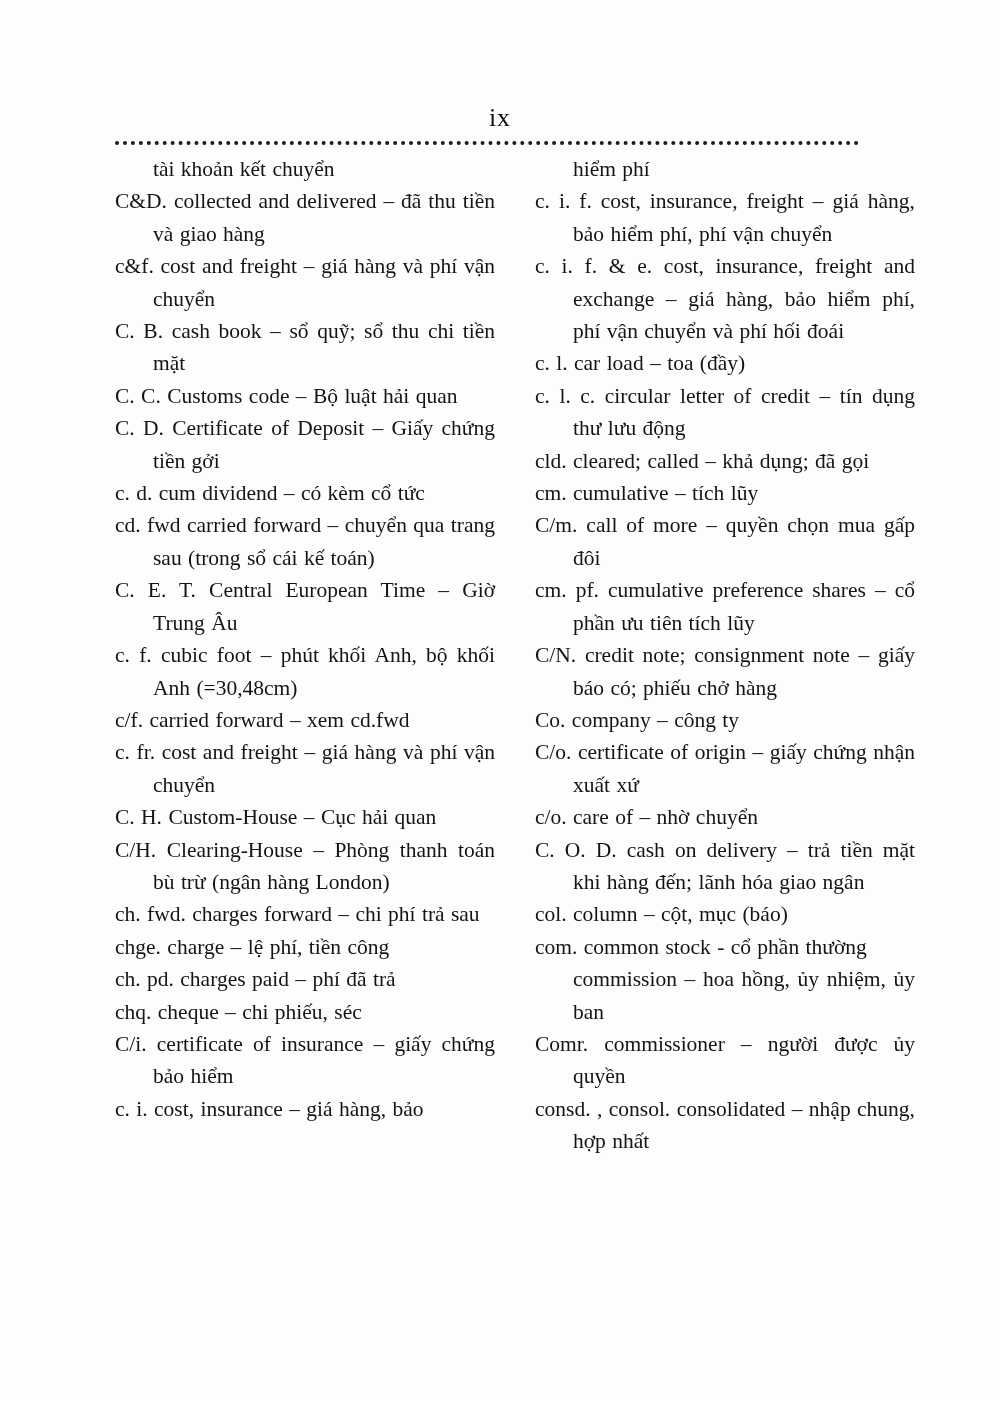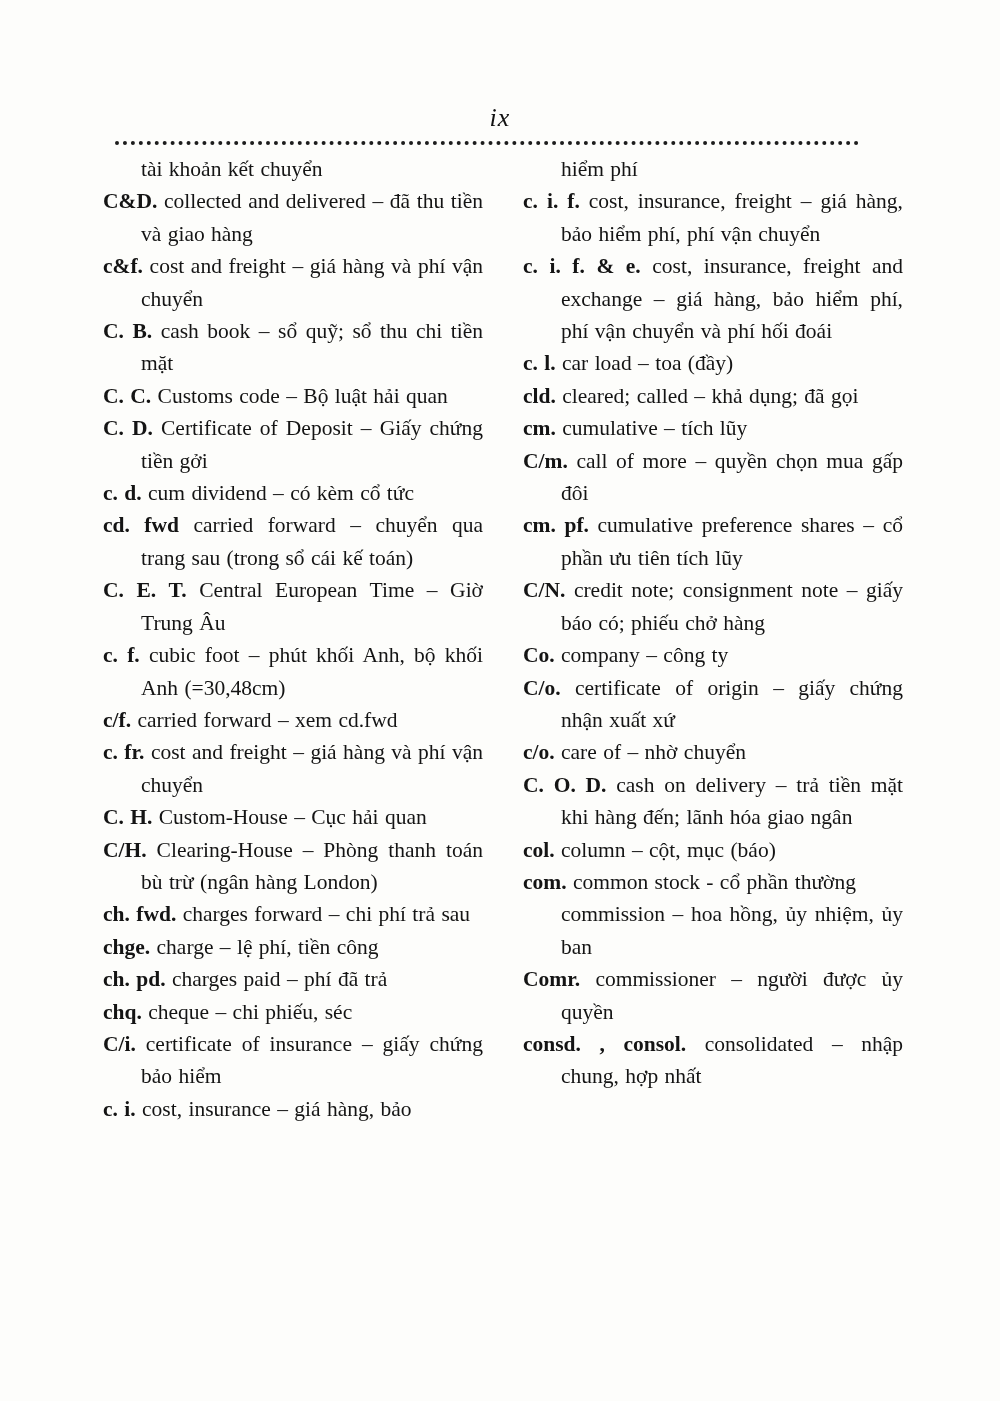--- a/index.html
+++ b/index.html
@@ -15,50 +15,49 @@
     color: #141414;
     overflow: hidden;
   }
   .page-number {
     position: absolute;
     top: 103px; left: 0; width: 1000px;
     text-align: center;
     font-size: 26px;
     letter-spacing: 1px;
     color: #111;
-    font-style: italic;
   }
   .dotted-rule {
     position: absolute;
     top: 141px; left: 115px;
     width: 744px; height: 0;
     border-top: 4px dotted #1c1c1c;
   }
   .columns {
     position: absolute;
-    top: 153px; left: 103px;
+    top: 153px; left: 115px;
     width: 800px;
     display: flex;
     gap: 40px;
   }
   .column { width: 380px; }
   .entry {
     margin: 0;
     font-size: 21.5px;
     line-height: 32.4px;
     text-align: justify;
     padding-left: 38px;
     text-indent: -38px;
     color: #141414;
     word-spacing: 1px;
   }
   .entry.cont {
     text-indent: 0;
   }
-  .abbr { font-weight: bold; }
+  .abbr { font-weight: normal; }
 </style>
 </head>
 <body>
 
 <div class="page">
   <div class="page-number">ix</div>
   <div class="dotted-rule"></div>
   <div class="columns">
     <div class="column">
         <p class="entry cont"><span>tài khoản kết chuyển</span></p>
@@ -80,20 +79,21 @@
         <p class="entry"><span class="abbr">ch. pd.</span> <span>charges paid – phí đã trả</span></p>
         <p class="entry"><span class="abbr">chq.</span> <span>cheque – chi phiếu, séc</span></p>
         <p class="entry"><span class="abbr">C/i.</span> <span>certificate of insurance – giấy chứng bảo hiểm</span></p>
         <p class="entry"><span class="abbr">c. i.</span> <span>cost, insurance – giá hàng, bảo</span></p>
       </div>
     <div class="column">
         <p class="entry cont"><span>hiểm phí</span></p>
         <p class="entry"><span class="abbr">c. i. f.</span> <span>cost, insurance, freight – giá hàng, bảo hiểm phí, phí vận chuyển</span></p>
         <p class="entry"><span class="abbr">c. i. f. &amp; e.</span> <span>cost, insurance, freight and exchange – giá hàng, bảo hiểm phí, phí vận chuyển và phí hối đoái</span></p>
         <p class="entry"><span class="abbr">c. l.</span> <span>car load – toa (đầy)</span></p>
+        <p class="entry"><span class="abbr">c. l. c.</span> <span>circular letter of credit – tín dụng thư lưu động</span></p>
         <p class="entry"><span class="abbr">cld.</span> <span>cleared; called – khả dụng; đã gọi</span></p>
         <p class="entry"><span class="abbr">cm.</span> <span>cumulative – tích lũy</span></p>
         <p class="entry"><span class="abbr">C/m.</span> <span>call of more – quyền chọn mua gấp đôi</span></p>
         <p class="entry"><span class="abbr">cm. pf.</span> <span>cumulative preference shares – cổ phần ưu tiên tích lũy</span></p>
         <p class="entry"><span class="abbr">C/N.</span> <span>credit note; consignment note – giấy báo có; phiếu chở hàng</span></p>
         <p class="entry"><span class="abbr">Co.</span> <span>company – công ty</span></p>
         <p class="entry"><span class="abbr">C/o.</span> <span>certificate of origin – giấy chứng nhận xuất xứ</span></p>
         <p class="entry"><span class="abbr">c/o.</span> <span>care of – nhờ chuyển</span></p>
         <p class="entry"><span class="abbr">C. O. D.</span> <span>cash on delivery – trả tiền mặt khi hàng đến; lãnh hóa giao ngân</span></p>
         <p class="entry"><span class="abbr">col.</span> <span>column – cột, mục (báo)</span></p>

